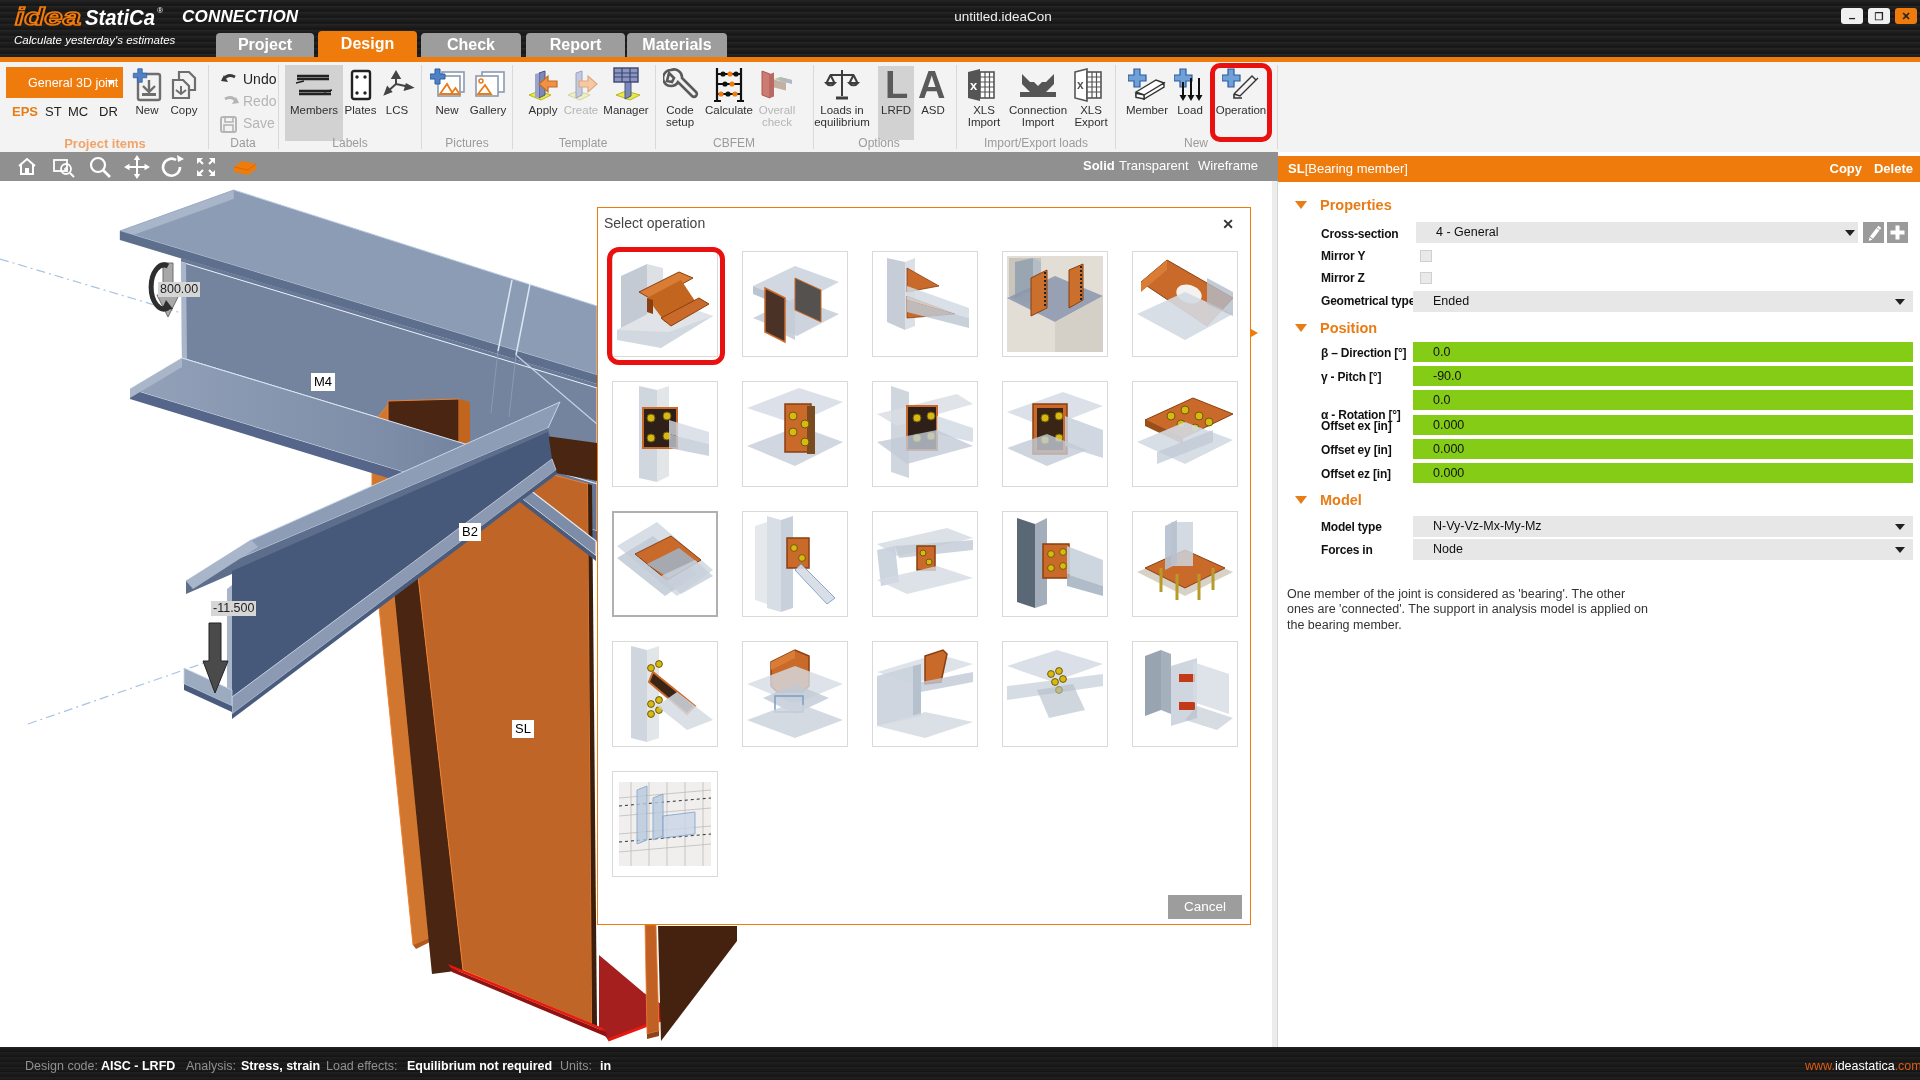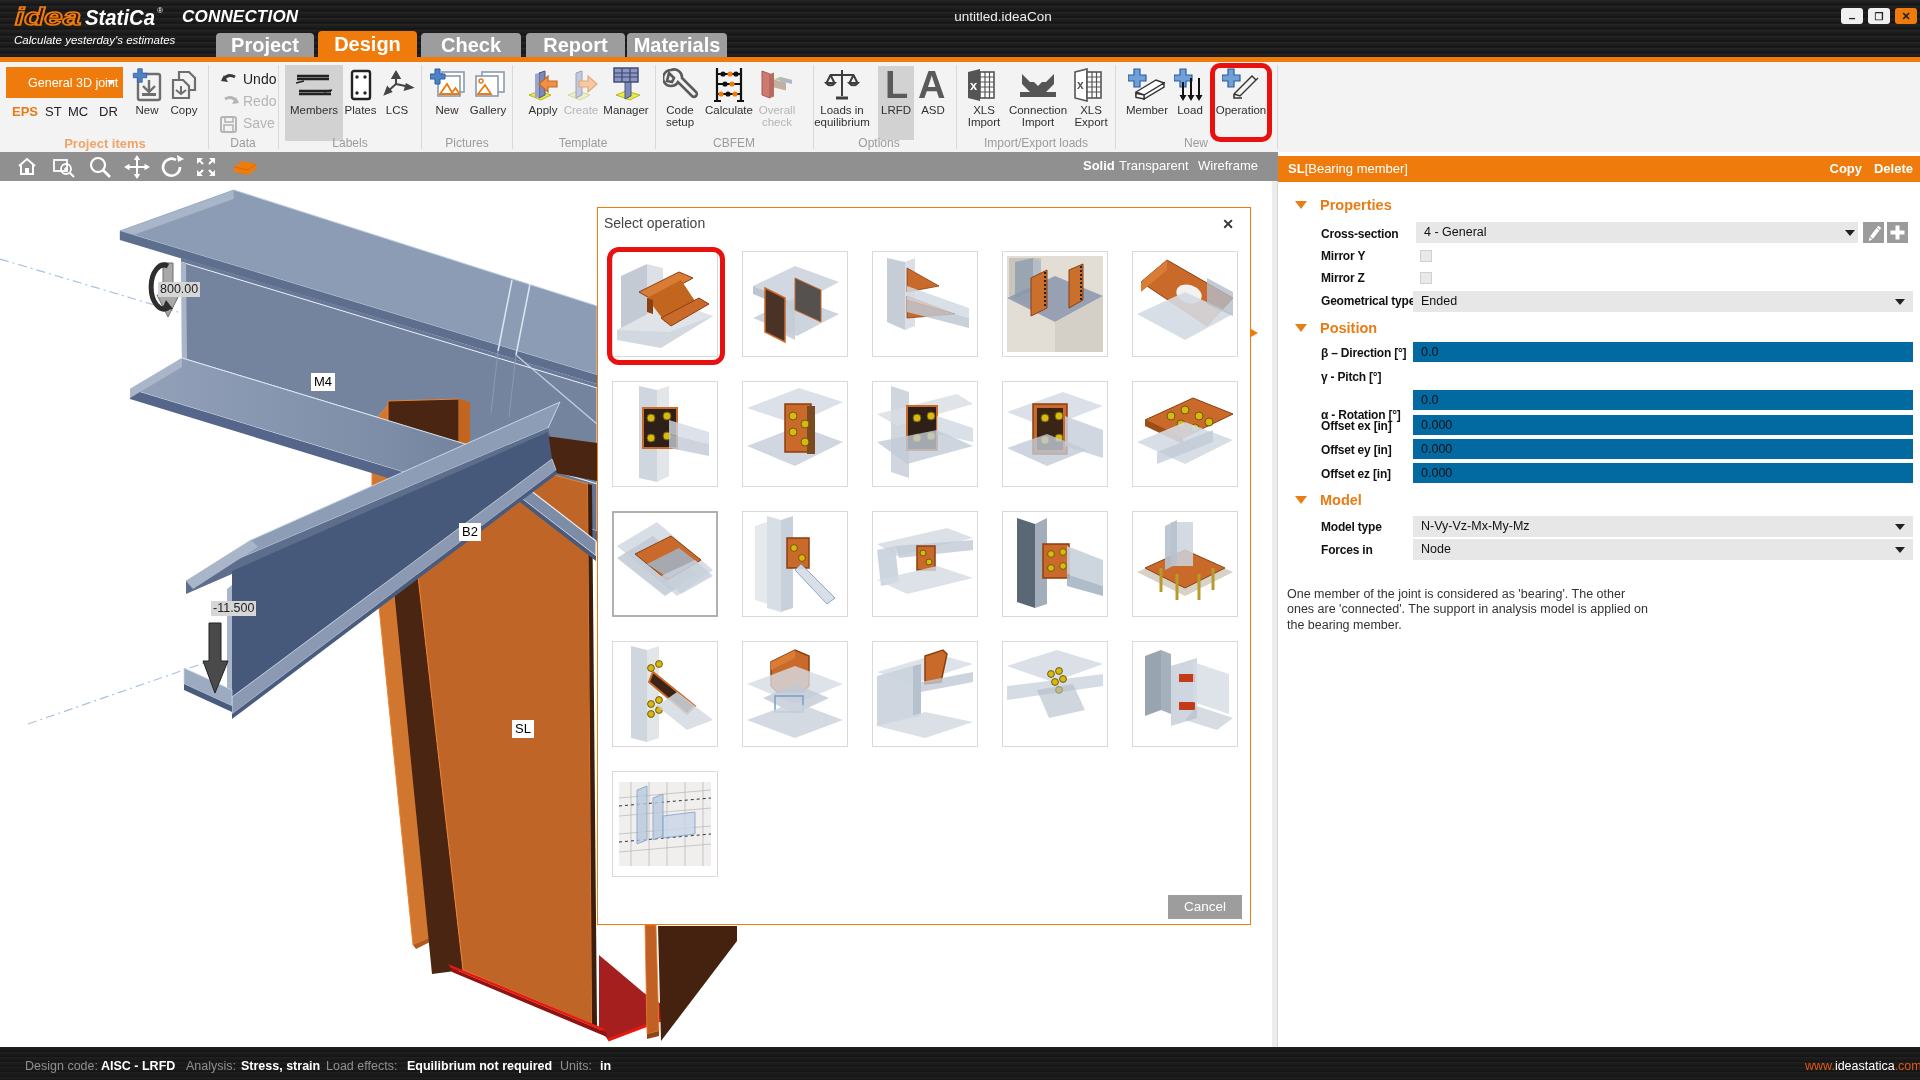--- a/index.html
+++ b/index.html
@@ -9,21 +9,21 @@
 .abs{position:absolute;}
 
 #titlebar{position:absolute;left:0;top:0;width:1920px;height:57px;
   background:repeating-linear-gradient(180deg,#151515 0px,#333 1px,#0e0e0e 2px,#2b2b2b 3px,#0b0b0b 4px,#222 5px,#111 6px);}
 #orangeline{position:absolute;left:0;top:57px;width:1920px;height:5px;background:#ee7b0c;}
 #doctitle{position:absolute;top:9px;color:#eee;font-size:13.5px;}
 .winbtn{position:absolute;top:8px;width:22px;height:16px;border-radius:3px;background:#f0f0f0;}
 .winbtn span{position:absolute;left:50%;top:50%;transform:translate(-50%,-50%);color:#222;font-weight:bold;}
 
 .tab{position:absolute;top:33px;height:24px;background:#9d9d9d;border-radius:4px 4px 0 0;
-  color:#fff;font-weight:bold;font-size:20px;text-align:center;line-height:24px;}
+  color:#fff;font-weight:bold;font-size:16px;text-align:center;line-height:24px;}
 .tab.active{background:#ee7b0c;top:31px;height:26px;line-height:26px;}
 
 #ribbon{position:absolute;left:0;top:62px;width:1920px;height:90px;background:#f3f3f3;}
 .rsep{position:absolute;top:3px;width:1px;height:84px;background:#d9d9d9;}
 .glabel{position:absolute;top:74px;font-size:12px;color:#9b9b9b;text-align:center;}
 .btnlabel{position:absolute;font-size:11.5px;color:#303030;text-align:center;}
 .press{background:#d2d2d2;}
 
 #vtoolbar{position:absolute;left:0;top:152px;width:1278px;height:29px;background:#909090;}
 #vtoolbar .vtxt{position:absolute;top:6px;color:#fff;font-size:13px;}
@@ -40,23 +40,23 @@
 .cell svg{width:96px;height:96px;display:block;}
 #redbox{position:absolute;left:9px;top:39px;width:118px;height:118px;border:5px solid #e8110f;border-radius:12px;}
 #cancelbtn{position:absolute;left:570px;top:687px;width:74px;height:24px;background:#9d9d9d;
   color:#fff;font-size:13.5px;text-align:center;line-height:24px;}
 
 #rpanel{position:absolute;left:1278px;top:152px;width:642px;height:895px;background:#fff;}
 #rphead{position:absolute;left:0;top:4px;width:642px;height:26px;background:#ee7b0c;color:#fff;font-size:13px;line-height:26px;}
 .sechead{position:absolute;color:#e87c16;font-weight:bold;font-size:14.5px;}
 .sectri{position:absolute;width:0;height:0;border-left:6px solid transparent;border-right:6px solid transparent;border-top:8px solid #e87c16;}
 .plabel{position:absolute;left:43px;font-size:12px;color:#111;font-weight:600;letter-spacing:-0.2px;}
-.pfield{position:absolute;left:137px;font-size:12.5px;color:#111;padding-left:8px;}
+.pfield{position:absolute;left:137px;font-size:12.5px;color:#111;padding-left:20px;}
 .drop{background:#e7e7e7;}
-.inp{background:#0369a1;}
+.inp{background:#84cc16;}
 .darr{position:absolute;width:0;height:0;border-left:5px solid transparent;border-right:5px solid transparent;border-top:6px solid #222;}
 .chk{position:absolute;width:12px;height:12px;background:#e9e9e9;border:1px solid #d0d0d0;}
 
 #statusbar{position:absolute;left:0;top:1047px;width:1920px;height:33px;
   background:repeating-linear-gradient(180deg,#141414 0px,#2c2c2c 1px,#0d0d0d 2px,#262626 3px,#0b0b0b 4px,#1e1e1e 5px);}
 #statusbar .s{position:absolute;top:12px;font-size:12.5px;color:#8f8f8f;}
 #statusbar .v{position:absolute;top:12px;font-size:12.5px;color:#fff;font-weight:bold;}
 </style>
 </head>
 <body>
@@ -731,20 +731,21 @@
   <div class="chk" style="left:142px;top:120px;"></div>
   <div class="plabel" style="top:142px;">Geometrical type</div>
   <div class="pfield drop" style="left:135px;top:139px;width:500px;height:21px;line-height:21px;">Ended</div>
   <div class="darr" style="left:617px;top:147px;"></div>
 
   <div class="sectri" style="left:17px;top:172px;"></div>
   <div class="sechead" style="left:42px;top:168px;">Position</div>
   <div class="plabel" style="top:194px;">β – Direction [°]</div>
   <div class="pfield inp" style="left:135px;top:190px;width:500px;height:20px;line-height:20px;">0.0</div>
   <div class="plabel" style="top:218px;">γ - Pitch [°]</div>
+  <div class="pfield inp" style="left:135px;top:214px;width:500px;height:20px;line-height:20px;">-90.0</div>
   <div class="plabel" style="top:256px;">α - Rotation [°]</div>
   <div class="pfield inp" style="left:135px;top:238px;width:500px;height:20px;line-height:20px;">0.0</div>
   <div class="plabel" style="top:267px;">Offset ex [in]</div>
   <div class="pfield inp" style="left:135px;top:263px;width:500px;height:20px;line-height:20px;">0.000</div>
   <div class="plabel" style="top:291px;">Offset ey [in]</div>
   <div class="pfield inp" style="left:135px;top:287px;width:500px;height:20px;line-height:20px;">0.000</div>
   <div class="plabel" style="top:315px;">Offset ez [in]</div>
   <div class="pfield inp" style="left:135px;top:311px;width:500px;height:20px;line-height:20px;">0.000</div>
 
   <div class="sectri" style="left:17px;top:344px;"></div>

